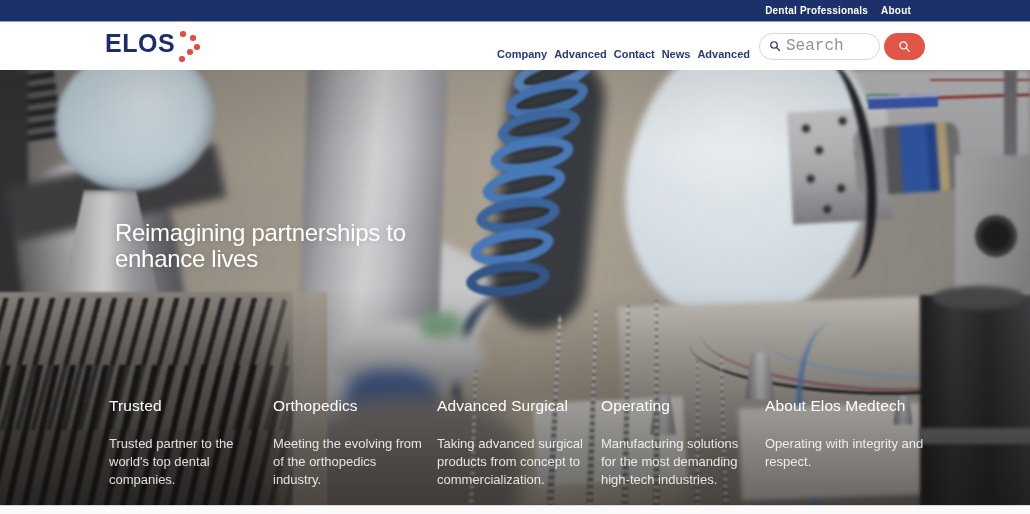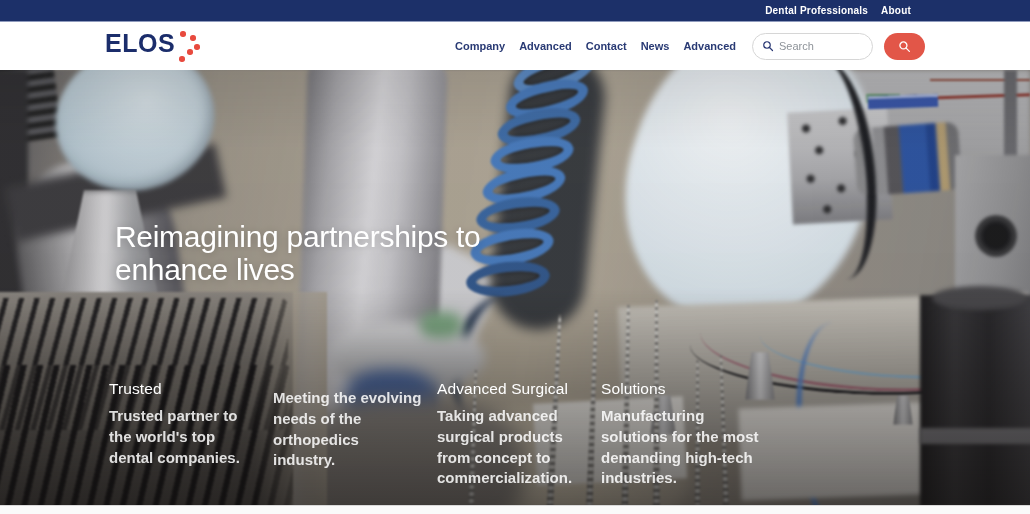--- a/index.html
+++ b/index.html
@@ -17,29 +17,29 @@
   
   .navbar {
     height:48px; background:#fff; display:flex; align-items:center;
     padding:8px 105px;
   }
   .logo { display:flex; align-items:flex-start; text-decoration:none; cursor:pointer; }
   .logo-text { font-size:25px; font-weight:700; color:#1b2d6b; letter-spacing:.5px; line-height:1; }
   .logo-dots { position:relative; width:24px; height:32px; display:inline-block; margin-left:3px; margin-top:-2px; }
   .logo-dots i { position:absolute; width:5.5px; height:5.5px; border-radius:50%; background:#e84a3e; }
   .d1{left:2px;top:2px;} .d2{left:12px;top:6px;} .d3{left:16px;top:15px;} .d4{left:9px;top:20px;} .d5{left:1px;top:27px;}
-  .nav-right { margin-left:auto; display:flex; align-items:center; gap:14px; }
+  .nav-right { margin-left:auto; display:flex; align-items:flex-end; gap:7px; }
   .navlink { color:#293a74; font-size:11px; font-weight:600; text-decoration:none; cursor:pointer; }
   .search-pill {
     width:121px; height:27px; border:1px solid #d6d6d6; border-radius:14px;
     display:flex; align-items:center; padding-left:9px; gap:5px; background:#fff; margin-left:2px;
   }
   .search-pill input {
-    border:none; outline:none; width:84px; font-size:11px; color:#333;
-    font-family:Liberation Sans, sans-serif; background:transparent;
+    border:none; outline:none; width:84px; font-size:16px; color:#333;
+    font-family:Liberation Mono, monospace; background:transparent;
   }
   .search-pill input::placeholder { color:#8e9399; }
   .search-btn {
     width:41px; height:27px; border:none; border-radius:14px; background:#e25648;
     display:flex; align-items:center; justify-content:center; cursor:pointer; margin-left:-3px;
   }
 
   
   .hero { position:relative; width:1030px; height:435px; overflow:hidden; background:#8f8b84; }
   .hero-photo { position:absolute; inset:0; filter:blur(1.1px); }
@@ -141,27 +141,27 @@
 
   .dark-cyl { left:920px; top:225px; width:115px; height:212px; filter:blur(1.5px);
               background:linear-gradient(90deg,#1f1e20,#3a393c 30%,#2a292c 60%,#454448); }
   .cyl-top { left:932px; top:216px; width:95px; height:24px; border-radius:50%; background:#4a494c; filter:blur(2px); }
   .cyl-band { left:920px; top:358px; width:115px; height:16px; background:#77767a; filter:blur(1.5px); }
 
   .hero-shade { position:absolute; inset:0; pointer-events:none;
     background:linear-gradient(180deg, rgba(10,10,12,.12) 0%, rgba(10,10,12,.03) 18%, rgba(10,10,12,.04) 50%, rgba(15,13,12,.32) 74%, rgba(15,13,12,.60) 100%); }
 
   .hero h1 { position:absolute; left:115px; top:150px; width:380px;
-    color:#fff; font-size:30px; font-weight:400; line-height:1.1; letter-spacing:-.3px;
+    color:#fff; font-size:24px; font-weight:400; line-height:1.1; letter-spacing:-.3px;
     text-shadow:0 1px 10px rgba(0,0,0,.22); }
 
   .hero-sections { position:absolute; left:109px; bottom:16px; display:flex; }
   .hcol { width:164px; text-decoration:none; cursor:pointer; display:block; }
   .hcol h3 { color:#fff; font-size:15.5px; font-weight:400; letter-spacing:.1px; }
-  .hcol p { margin-top:8px; width:150px; color:rgba(255,255,255,.85); font-size:15px; line-height:1.38;font-weight:bold; }
+  .hcol p { margin-top:20px; width:150px; color:rgba(255,255,255,.85); font-size:13px; line-height:1.38; }
   .hcol:last-child p { width:170px; }
 
   .footer-strip { height:9px; background:#fafafa; border-top:1px solid #d9d9d9; }
 </style>
 </head>
 <body>
 
 <header class="topbar">
   <a>Dental Professionals</a>
   <a>About</a>
@@ -266,26 +266,31 @@
   </div>
   <div class="hero-shade"></div>
   <h1>Reimagining partnerships to enhance lives</h1>
 
   <div class="hero-sections">
     <a class="hcol">
       <h3>Trusted</h3>
       <p>Trusted partner to the world's top dental companies.</p>
     </a>
     <a class="hcol">
-      <p>Meeting the evolving needs of the orthopedics industry.</p>
+      <h3>Orthopedics</h3>
+      <p>Meeting the evolving from of the orthopedics industry.</p>
     </a>
     <a class="hcol">
       <h3>Advanced Surgical</h3>
       <p>Taking advanced surgical products from concept to commercialization.</p>
     </a>
     <a class="hcol">
-      <h3>Solutions</h3>
+      <h3>Operating</h3>
       <p>Manufacturing solutions for the most demanding high-tech industries.</p>
+    </a>
+    <a class="hcol">
+      <h3>About Elos Medtech</h3>
+      <p>Operating with integrity and respect.</p>
     </a>
   </div>
 </section>
 
 <div class="footer-strip"></div>
 
 </body></html>

